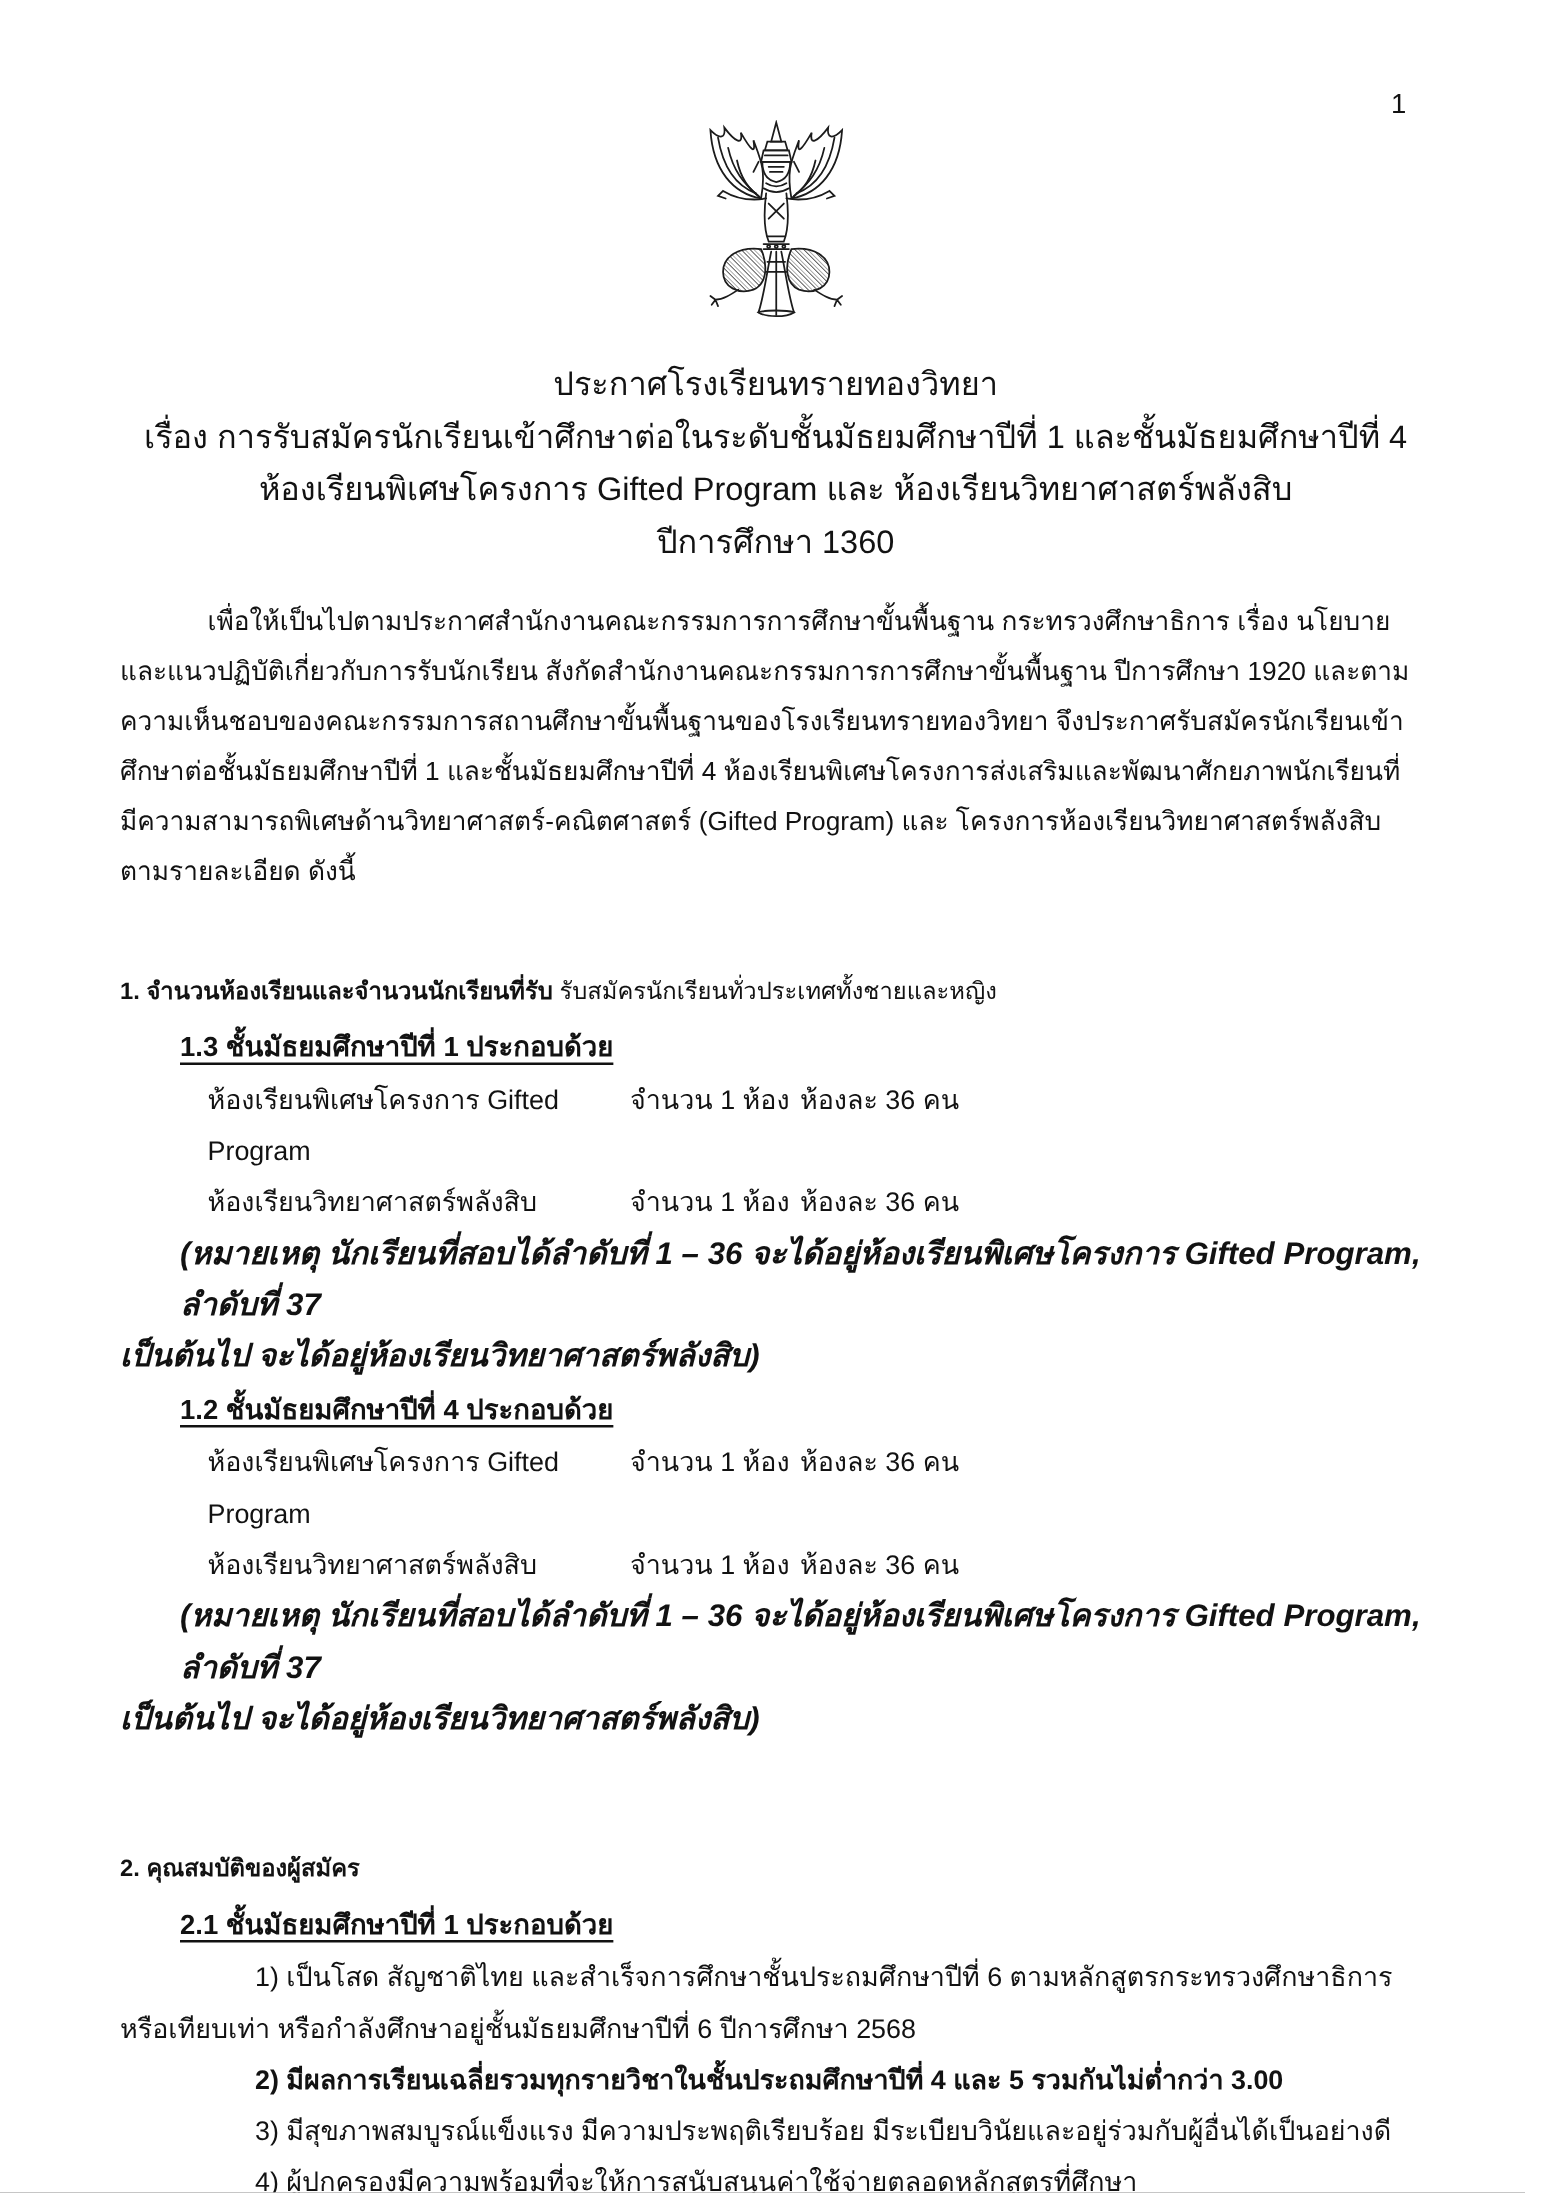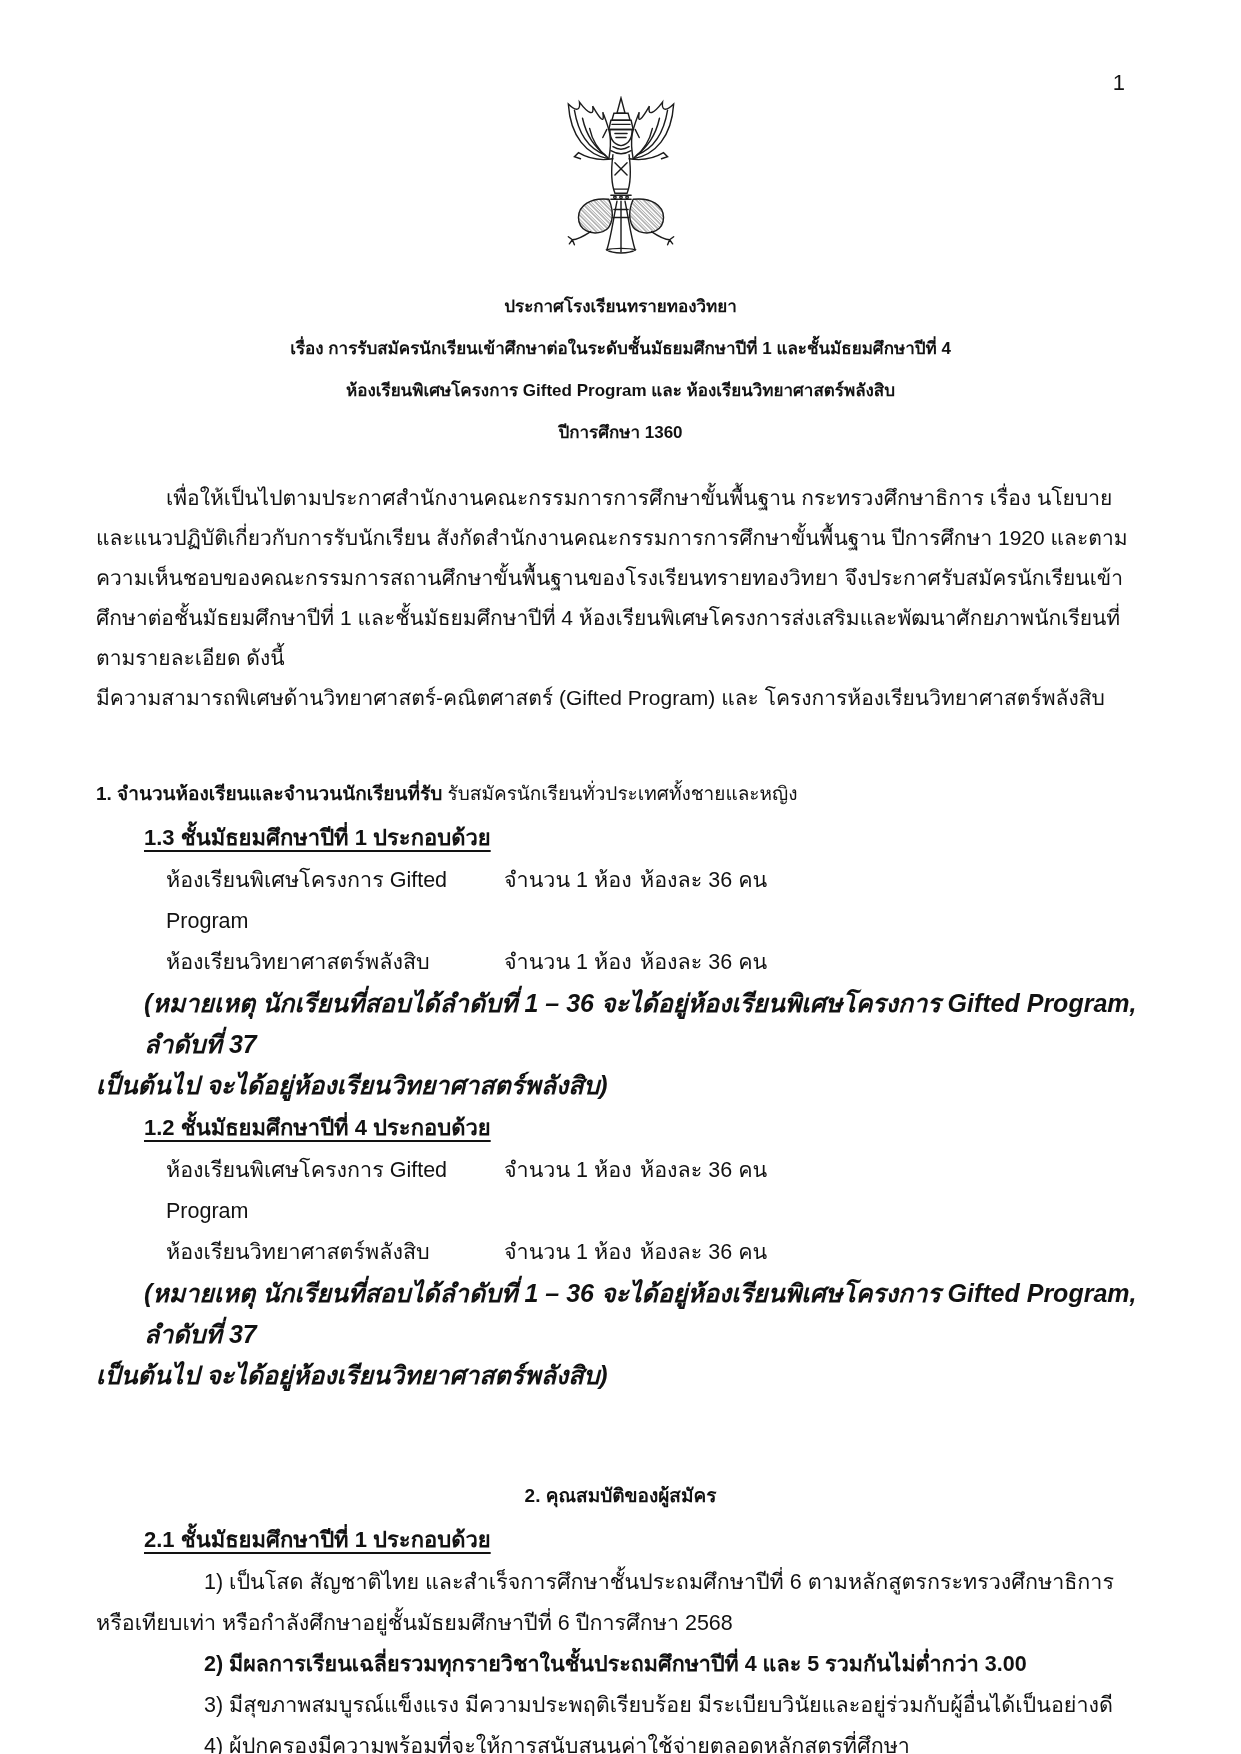--- a/index.html
+++ b/index.html
@@ -24,22 +24,22 @@
 
   .emblem-wrap {
     display: flex;
     justify-content: center;
     padding-top: 96px;
   }
 
   .title-block {
     margin-top: 30px;
     text-align: center;
-    font-weight: bold;
-    font-size: 17px;
+    font-weight: normal;
+    font-size: 26px;
     line-height: 42px;
   }
 
   .intro {
     margin-top: 24px;
     font-size: 21px;
     line-height: 40px;
   }
   .intro .first { padding-left: 70px; }
 
@@ -156,22 +156,22 @@
       <div>เรื่อง การรับสมัครนักเรียนเข้าศึกษาต่อในระดับชั้นมัธยมศึกษาปีที่ 1 และชั้นมัธยมศึกษาปีที่ 4</div>
       <div>ห้องเรียนพิเศษโครงการ Gifted Program และ ห้องเรียนวิทยาศาสตร์พลังสิบ</div>
       <div>ปีการศึกษา 1360</div>
     </div>
 
     <div class="intro">
       <div class="first">เพื่อให้เป็นไปตามประกาศสำนักงานคณะกรรมการการศึกษาขั้นพื้นฐาน กระทรวงศึกษาธิการ เรื่อง นโยบาย</div>
       <div>และแนวปฏิบัติเกี่ยวกับการรับนักเรียน สังกัดสำนักงานคณะกรรมการการศึกษาขั้นพื้นฐาน ปีการศึกษา 1920 และตาม</div>
       <div>ความเห็นชอบของคณะกรรมการสถานศึกษาขั้นพื้นฐานของโรงเรียนทรายทองวิทยา จึงประกาศรับสมัครนักเรียนเข้า</div>
       <div>ศึกษาต่อชั้นมัธยมศึกษาปีที่ 1 และชั้นมัธยมศึกษาปีที่ 4 ห้องเรียนพิเศษโครงการส่งเสริมและพัฒนาศักยภาพนักเรียนที่</div>
+      <div>มีความสามารถพิเศษด้านวิทยาศาสตร์-คณิตศาสตร์ (Gifted Program) และ โครงการห้องเรียนวิทยาศาสตร์พลังสิบ</div>
       <div>ตามรายละเอียด ดังนี้</div>
-      <div>มีความสามารถพิเศษด้านวิทยาศาสตร์-คณิตศาสตร์ (Gifted Program) และ โครงการห้องเรียนวิทยาศาสตร์พลังสิบ</div>
     </div>
 
     <div class="sec-heading">
       <span class="bold-part">1. จำนวนห้องเรียนและจำนวนนักเรียนที่รับ</span><span> รับสมัครนักเรียนทั่วประเทศทั้งชายและหญิง</span>
     </div>
 
     <div class="sub-heading">
       <span class="u">1.3 ชั้นมัธยมศึกษาปีที่ 1 ประกอบด้วย</span>
     </div>
 
@@ -204,21 +204,21 @@
       <span class="c-name">ห้องเรียนวิทยาศาสตร์พลังสิบ</span>
       <span class="c-count">จำนวน 1 ห้อง</span>
       <span class="c-per">ห้องละ 36 คน</span>
     </div>
 
     <div class="note">
       <div class="n1">(หมายเหตุ นักเรียนที่สอบได้ลำดับที่ 1 – 36 จะได้อยู่ห้องเรียนพิเศษโครงการ Gifted Program, ลำดับที่ 37</div>
       <div>เป็นต้นไป จะได้อยู่ห้องเรียนวิทยาศาสตร์พลังสิบ)</div>
     </div>
 
-    <div class="sec-heading" style="margin-top:78px;text-align:center;">
+    <div class="sec-heading" style="margin-top:78px;">
       <span class="bold-part">2. คุณสมบัติของผู้สมัคร</span>
     </div>
 
     <div class="sub-heading">
       <span class="u">2.1 ชั้นมัธยมศึกษาปีที่ 1 ประกอบด้วย</span>
     </div>
 
     <div class="qual-items">
       <div class="item-first">1) เป็นโสด สัญชาติไทย และสำเร็จการศึกษาชั้นประถมศึกษาปีที่ 6 ตามหลักสูตรกระทรวงศึกษาธิการ</div>
       <div>หรือเทียบเท่า หรือกำลังศึกษาอยู่ชั้นมัธยมศึกษาปีที่ 6 ปีการศึกษา 2568</div>

